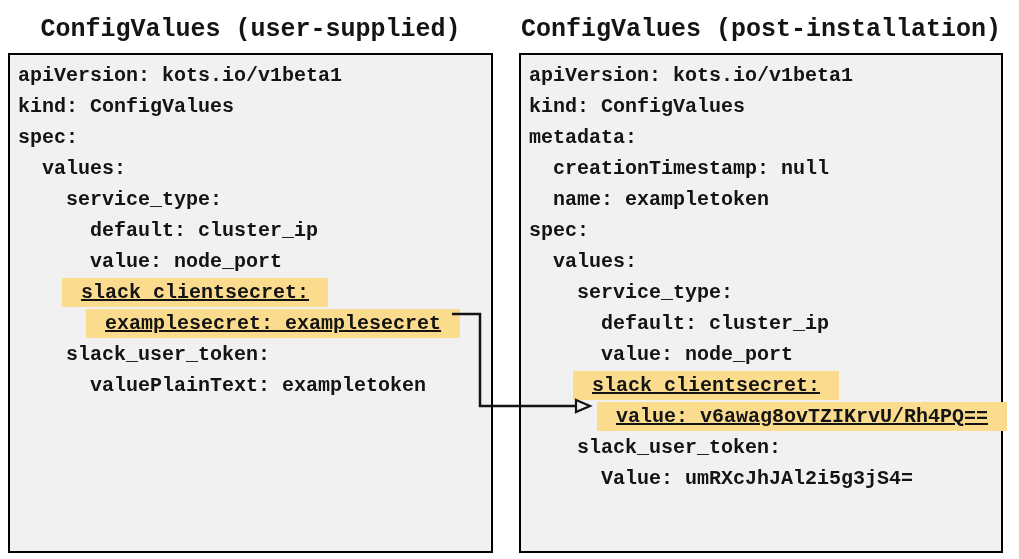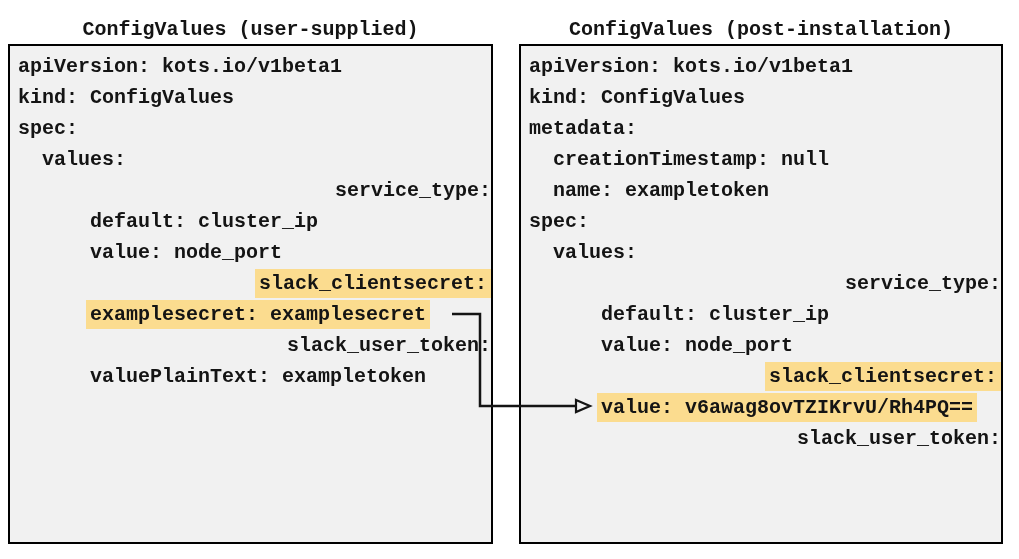--- a/index.html
+++ b/index.html
@@ -9,42 +9,43 @@
     background: #ffffff;
     color: var(--ink, #111);
     font-family: "Liberation Mono", "DejaVu Sans Mono", monospace;
   }
   .group { position: absolute; top: 0; }
   #group-left  { left: 8px;   width: 485px; }
   #group-right { left: 519px; width: 484px; }
   .panel-title {
     height: 59px;
     display: flex; align-items: center; justify-content: center;
-    font-size: 20px; font-weight: bold; white-space: pre;
+    font-size: 25px; font-weight: bold; white-space: pre;
   }
   .panel {
-    position: absolute; top: 44px; left: 0;
+    position: absolute; top: 53px; left: 0;
     width: 100%; height: 500px;
     box-sizing: border-box;
     background: var(--panel-bg, #f1f1f1);
     border: 2px solid var(--panel-border, #000);
     padding: 5px 0 0 8px;
   }
   .line {
     height: 31px; line-height: 31px;
     font-size: 20px; font-weight: bold;
     white-space: pre;
   }
   .i1 { padding-left: 24px; }
-  .i2 { padding-left: 48px; text-align: right; }
+  .i2 { padding-left: 48px; }
   .i3 { padding-left: 72px; }
   .hl {
     background: var(--hl, #fbdc8f);
-    padding: 3px 4px;
+    padding: 3px 19px;
     margin-left: -4px;
+    text-decoration: underline;
   }
   #arrow-overlay {
     position: absolute; left: 0; top: 0;
     pointer-events: none;
     color: var(--arrow, #000);
   }
 </style>
 </head>
 <body style="--hl: #fbdc8f; --panel-bg: #f1f1f1; --panel-border: #000000; --ink: #141414; --arrow: #141414;">
 
@@ -74,19 +75,20 @@
     <div class="line i1"><span>creationTimestamp: null</span></div>
     <div class="line i1"><span>name: exampletoken</span></div>
     <div class="line"><span>spec:</span></div>
     <div class="line i1"><span>values:</span></div>
     <div class="line i2"><span>service_type:</span></div>
     <div class="line i3"><span>default: cluster_ip</span></div>
     <div class="line i3"><span>value: node_port</span></div>
     <div class="line i2"><span class="hl">slack_clientsecret:</span></div>
     <div class="line i3"><span class="hl">value: v6awag8ovTZIKrvU/Rh4PQ==</span></div>
     <div class="line i2"><span>slack_user_token:</span></div>
+    <div class="line i3"><span>Value: umRXcJhJAl2i5g3jS4=</span></div>
   </div>
 </section>
 
 <svg id="arrow-overlay" width="1019" height="559" viewBox="0 0 1019 559">
   <path d="M452 314 H480 V406 H576" fill="none" stroke="currentColor" stroke-width="2.5"></path>
   <polygon points="576,400 590,406 576,412" fill="none" stroke="currentColor" stroke-width="2.2" stroke-linejoin="miter"></polygon>
 </svg>
 
 </body></html>

